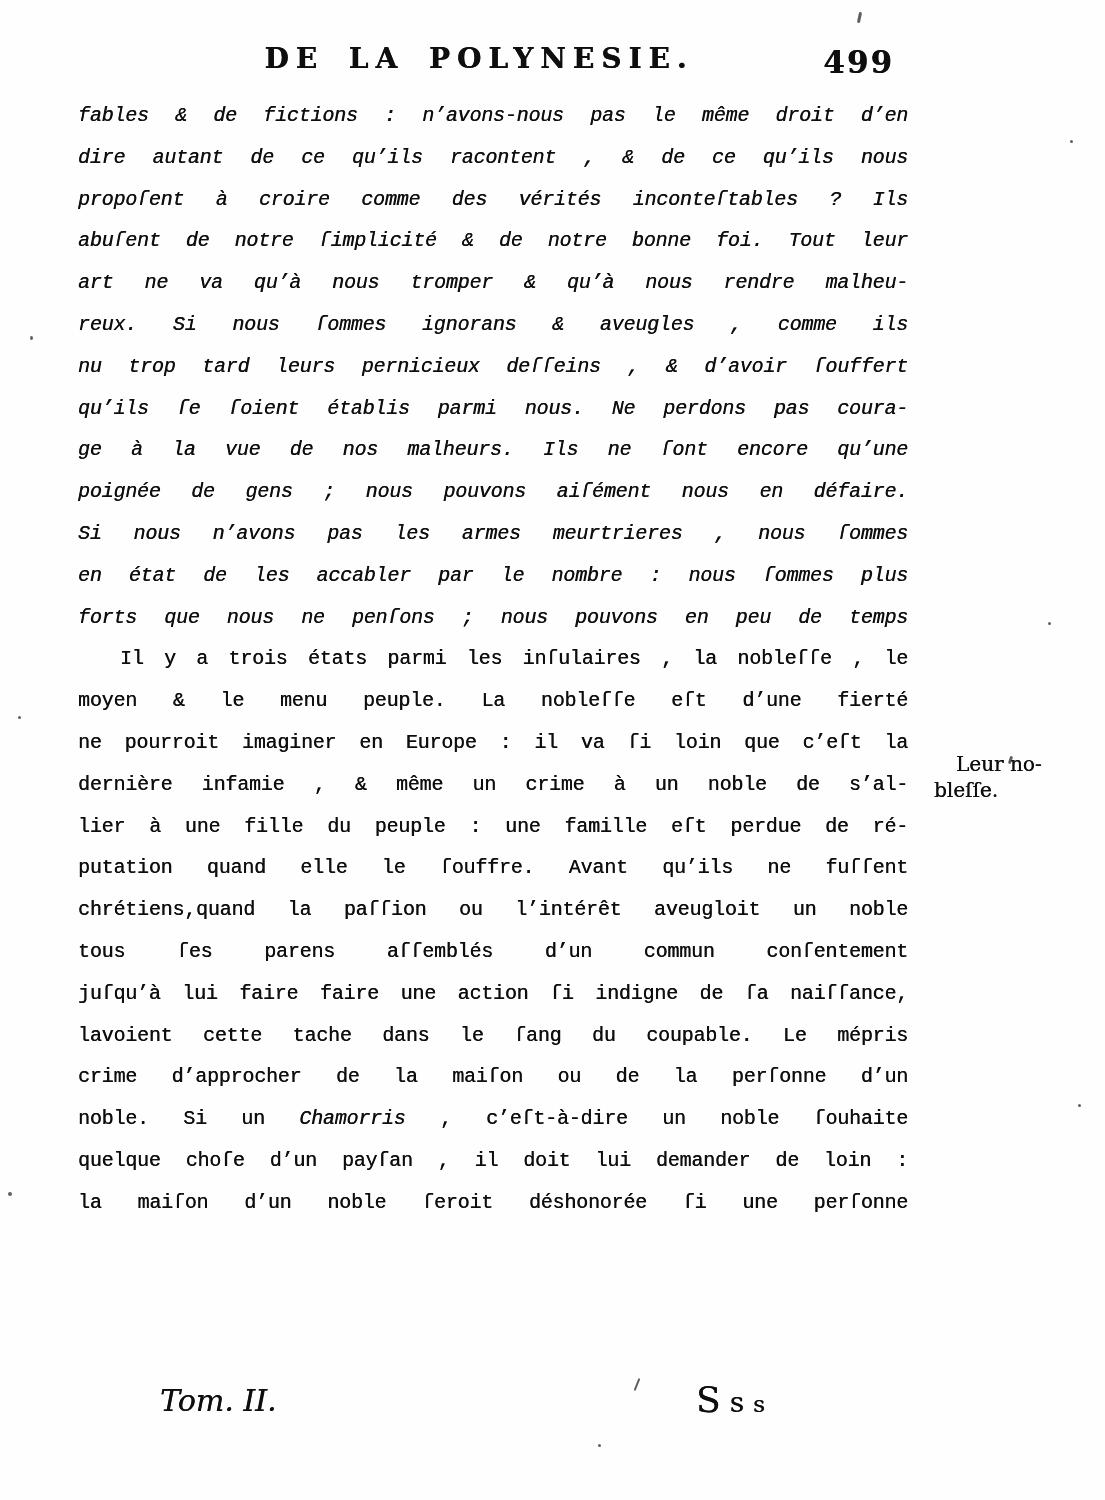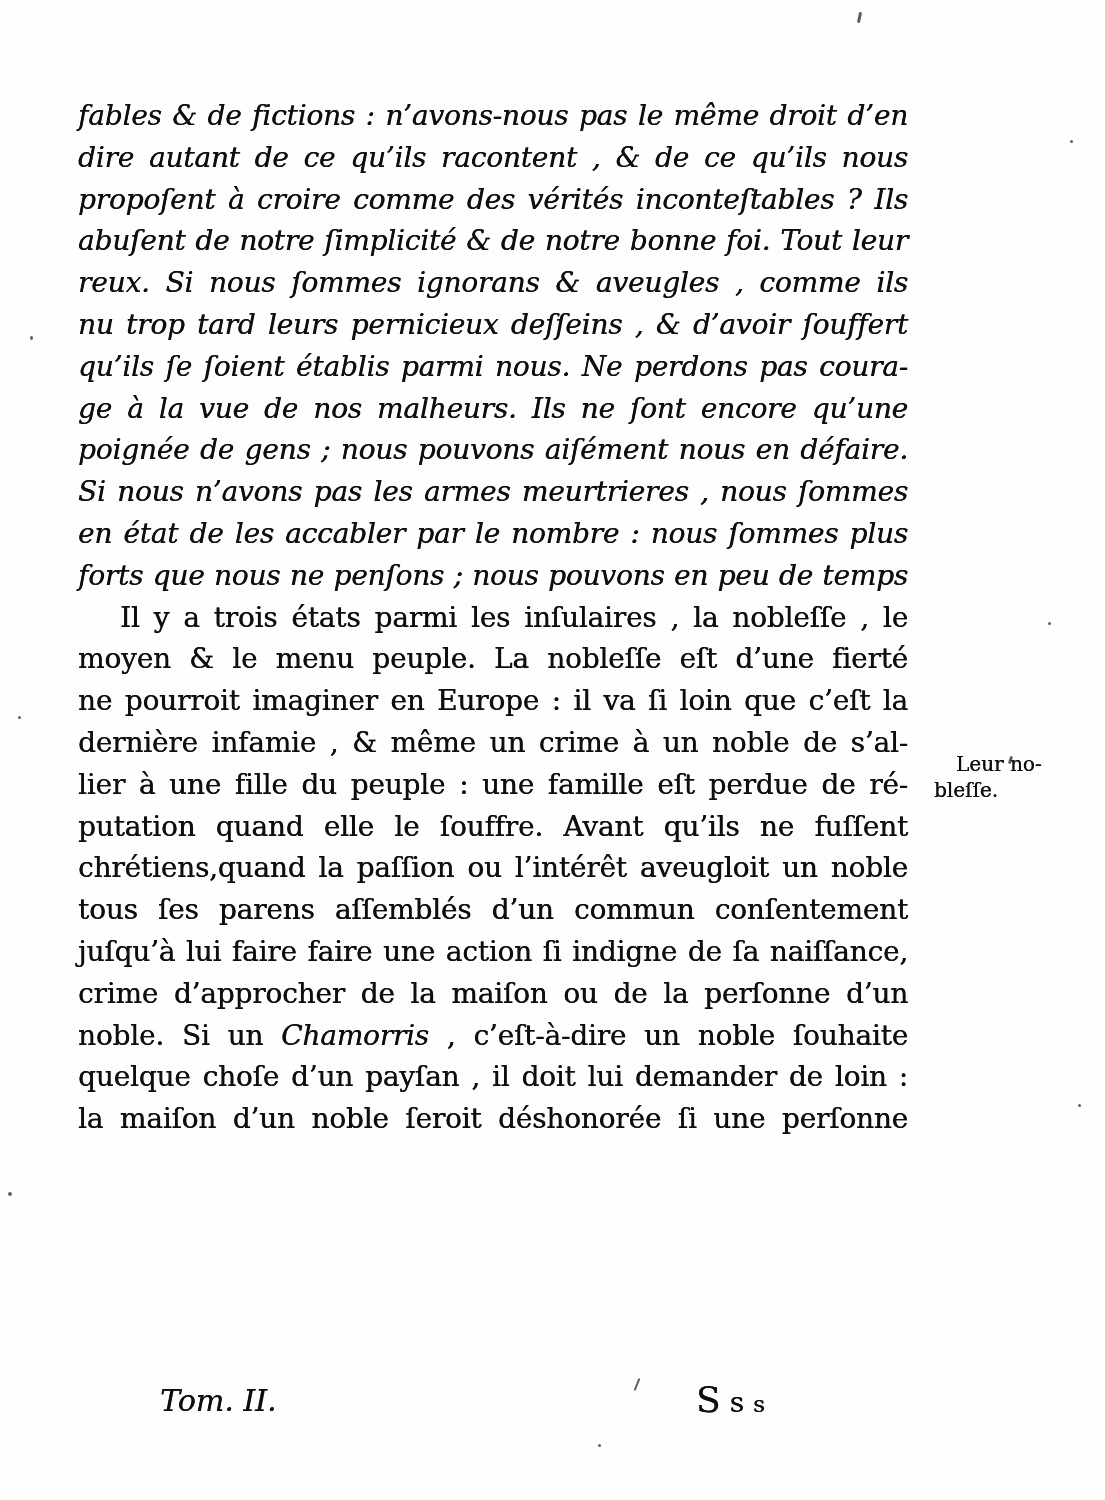--- a/index.html
+++ b/index.html
@@ -24,28 +24,29 @@
     text-shadow: 0.3px 0.3px 0 #1a1a1a;
   }
   .page-number {
     position: absolute; right: 14px; top: 2px;
     font-size: 31px; letter-spacing: 2px; font-weight: 600;
     text-shadow: 0.3px 0.3px 0 #1a1a1a;
   }
   
   .text-col { position: absolute; left: 78px; top: 95px; width: 830px; }
   .line {
-    font-size: 28px;
+    font-size: 20px;
     line-height: 41.8px;
     height: 41.8px;
     letter-spacing: -0.2px;
     text-align: justify;
     text-align-last: justify;
     white-space: nowrap;
     text-shadow: 0.35px 0.35px 0 #161616;
+    font-family: Liberation Mono, monospace;
   }
   .it { font-style: italic; }
   .indent { text-indent: 42px; }
   
   .margin-note {
     position: absolute; left: 934px; top: 719px; width: 182px;
     font-size: 20px; line-height: 26px;
     text-shadow: 0.3px 0.3px 0 #161616;
     margin-top: 32px;
   }
@@ -58,47 +59,53 @@
   .sig-2 { font-size: 28px; }
   .sig-3 { font-size: 23px; }
   
   .speck { position: absolute; background: #2a2a2a; border-radius: 50%; opacity: .75; }
 </style>
 </head>
 <body>
 
 <div class="page">
 
+  <header class="header">
+    <div class="running-title">DE LA POLYNESIE.</div>
+    <div class="page-number">499</div>
+  </header>
 
   <main class="text-col">
     <section>
       <div class="line it">fables &amp; de fictions : n’avons-nous pas le même droit d’en</div>
       <div class="line it">dire autant de ce qu’ils racontent , &amp; de ce qu’ils nous</div>
       <div class="line it">propoſent à croire comme des vérités inconteſtables ? Ils</div>
       <div class="line it">abuſent de notre ſimplicité &amp; de notre bonne foi. Tout leur</div>
+      <div class="line it">art ne va qu’à nous tromper &amp; qu’à nous rendre malheu-</div>
       <div class="line it">reux. Si nous ſommes ignorans &amp; aveugles , comme ils</div>
       <div class="line it">nu trop tard leurs pernicieux deſſeins , &amp; d’avoir ſouffert</div>
       <div class="line it">qu’ils ſe ſoient établis parmi nous. Ne perdons pas coura-</div>
       <div class="line it">ge à la vue de nos malheurs. Ils ne ſont encore qu’une</div>
       <div class="line it">poignée de gens ; nous pouvons aiſément nous en défaire.</div>
       <div class="line it">Si nous n’avons pas les armes meurtrieres , nous ſommes</div>
       <div class="line it">en état de les accabler par le nombre : nous ſommes plus</div>
       <div class="line it">forts que nous ne penſons ; nous pouvons en peu de temps</div>
     </section>
 
     <section>
       <div class="line indent">Il y a trois états parmi les inſulaires , la nobleſſe , le</div>
       <div class="line">moyen &amp; le menu peuple. La nobleſſe eſt d’une fierté</div>
       <div class="line">ne pourroit imaginer en Europe : il va ſi loin que c’eſt la</div>
       <div class="line">dernière infamie , &amp; même un crime à un noble de s’al-</div>
       <div class="line">lier à une fille du peuple : une famille eſt perdue de ré-</div>
       <div class="line">putation quand elle le ſouffre. Avant qu’ils ne fuſſent</div>
       <div class="line">chrétiens,quand la paſſion ou l’intérêt aveugloit un noble</div>
       <div class="line">tous ſes parens aſſemblés d’un commun conſentement</div>
       <div class="line">juſqu’à lui faire faire une action ſi indigne de ſa naiſſance,</div>
+      <div class="line">lavoient cette tache dans le ſang du coupable. Le mépris</div>
       <div class="line">crime d’approcher de la maiſon ou de la perſonne d’un</div>
       <div class="line"><span>noble. Si un </span><span class="it">Chamorris</span><span> , c’eſt-à-dire un noble ſouhaite</span></div>
       <div class="line">quelque choſe d’un payſan , il doit lui demander de loin :</div>
       <div class="line">la maiſon d’un noble ſeroit déshonorée ſi une perſonne</div>
     </section>
   </main>
 
   <aside class="margin-note">
     <div class="mn-1">Leur no-</div>
     <div class="mn-2">bleſſe.</div>

